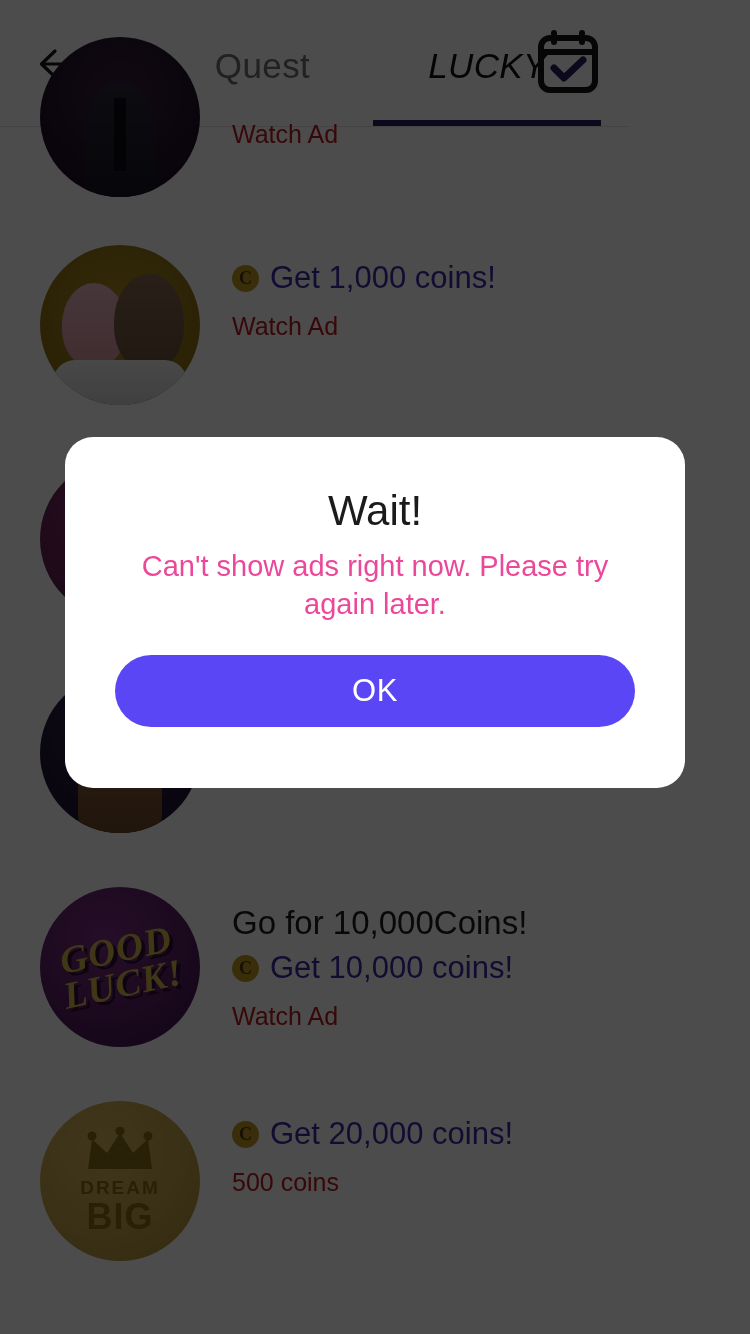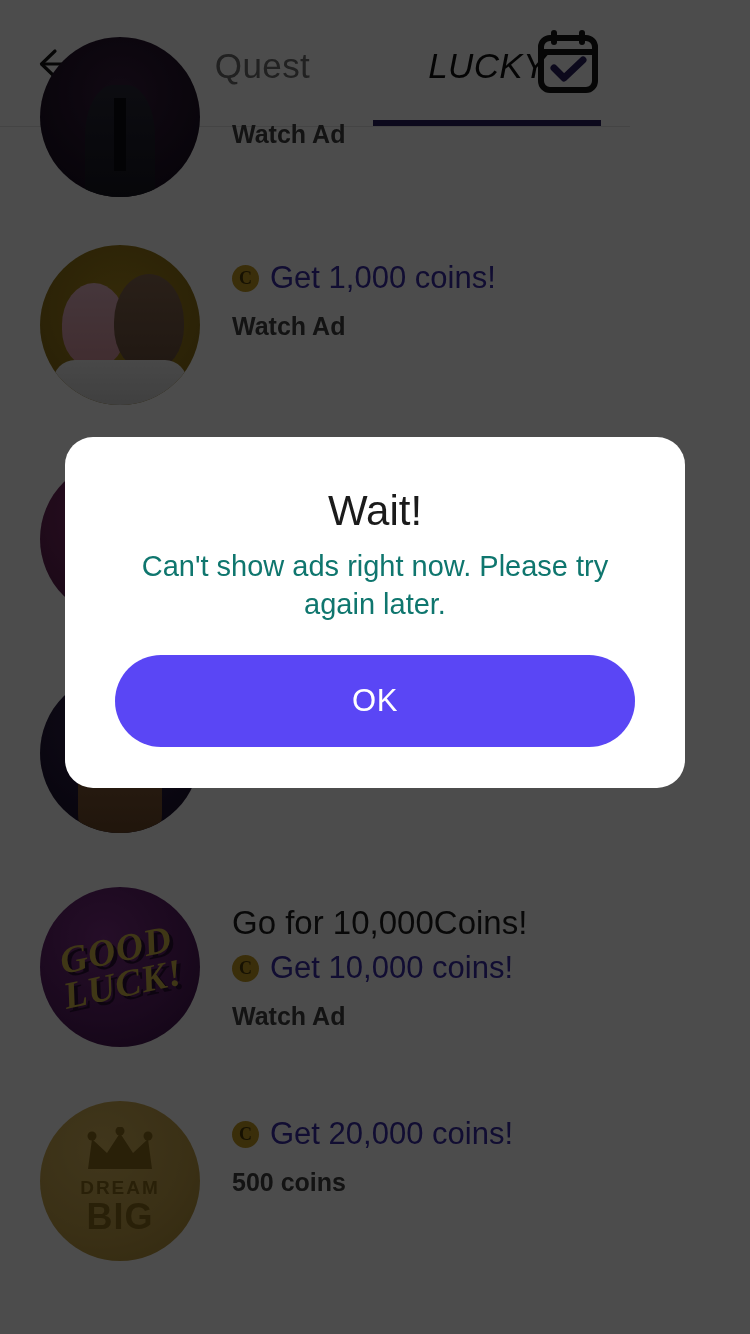--- a/index.html
+++ b/index.html
@@ -161,24 +161,23 @@
   }
   .reward-text {
     font-size: 31px;
     color: #3b2ea8;
     line-height: 34px;
     white-space: nowrap;
   }
 
   .row-action {
     font-size: 25px;
-    color: #404040;
+    color: #b91c1c;
     line-height: 30px;
     white-space: nowrap;
-    font-weight: bold;
   }
 
   
   .av-art { position:absolute; inset:0; }
 
   .av-suit {
     background: radial-gradient(circle at 50% 35%, #3a2040 0%, #1e1126 70%, #150c1c 100%);
   }
   .av-suit::before {
     content:"";
@@ -297,31 +296,31 @@
     font-weight: 400;
     line-height: 48px;
   }
 
   .modal-body {
     position: absolute;
     left: 46px; right: 46px;
     top: 110px;
     text-align: center;
     font-size: 29px;
-    color: #0f766e;
+    color: #ec4899;
     line-height: 38px;
     font-weight: 400;
   }
 
   .modal-ok {
     position: absolute;
     left: 50px;
     top: 218px;
     width: 520px;
-    height: 92px;
+    height: 72px;
     background: #5a46f5;
     border: none;
     border-radius: 46px;
     color: #ffffff;
     font-size: 31px;
     font-family: "Liberation Sans", sans-serif;
     cursor: pointer;
     letter-spacing: 0.5px;
   }
 </style>

